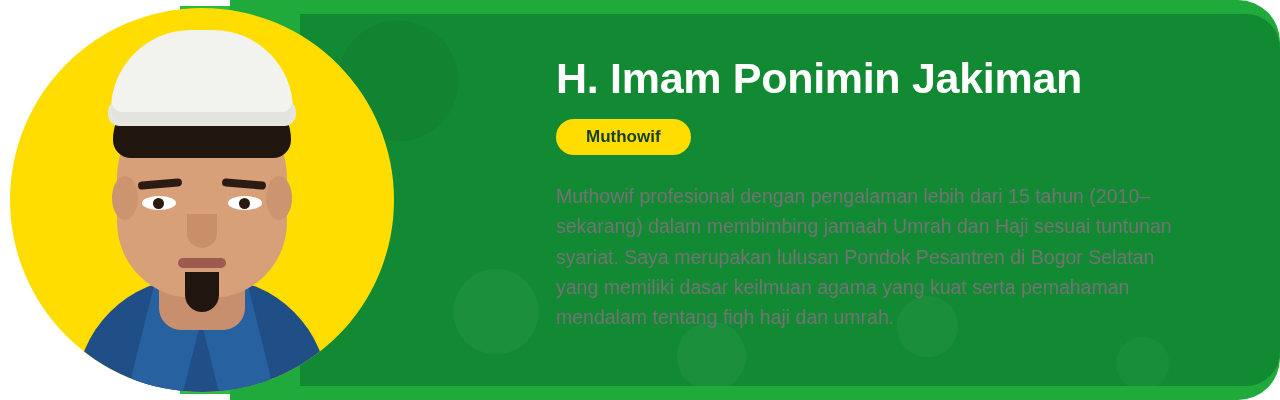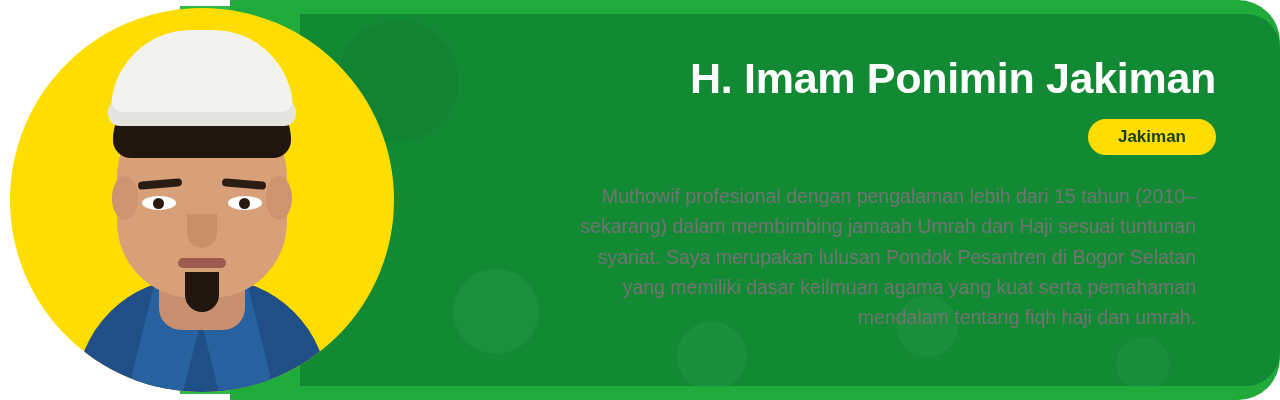--- a/index.html
+++ b/index.html
@@ -12,21 +12,20 @@
     background: #ffffff;
     font-family: "Liberation Sans", sans-serif;
     overflow: hidden;
   }
 
   .card {
     position: relative;
     width: 1160px;
     height: 400px;
     background: #ffffff;
-    text-align: right;
   }
 
   
   .band-outer {
     position: absolute;
     left: 180px;
     top: 6px;
     width: 1098px;
     height: 388px;
     background: #2dbb43;
@@ -292,17 +291,17 @@
       <div class="ph-eye-l"></div>
       <div class="ph-eye-r"></div>
       <div class="ph-nose"></div>
       <div class="ph-mouth"></div>
       <div class="ph-goatee"></div>
     </div>
   </div>
 
   <div class="content">
     <h1 class="name">H. Imam Ponimin Jakiman</h1>
-    <span class="role-badge">Jakiman</span>
+    <span class="role-badge">Muthowif</span>
     <p class="bio">Muthowif profesional dengan  pengalaman lebih dari 15 tahun (2010–sekarang) dalam membimbing jamaah Umrah dan Haji sesuai tuntunan syariat. Saya merupakan lulusan Pondok Pesantren di Bogor Selatan yang memiliki dasar keilmuan agama yang kuat serta pemahaman mendalam tentang fiqh haji dan umrah.</p>
   </div>
 
 </div>
 
 </body></html>

